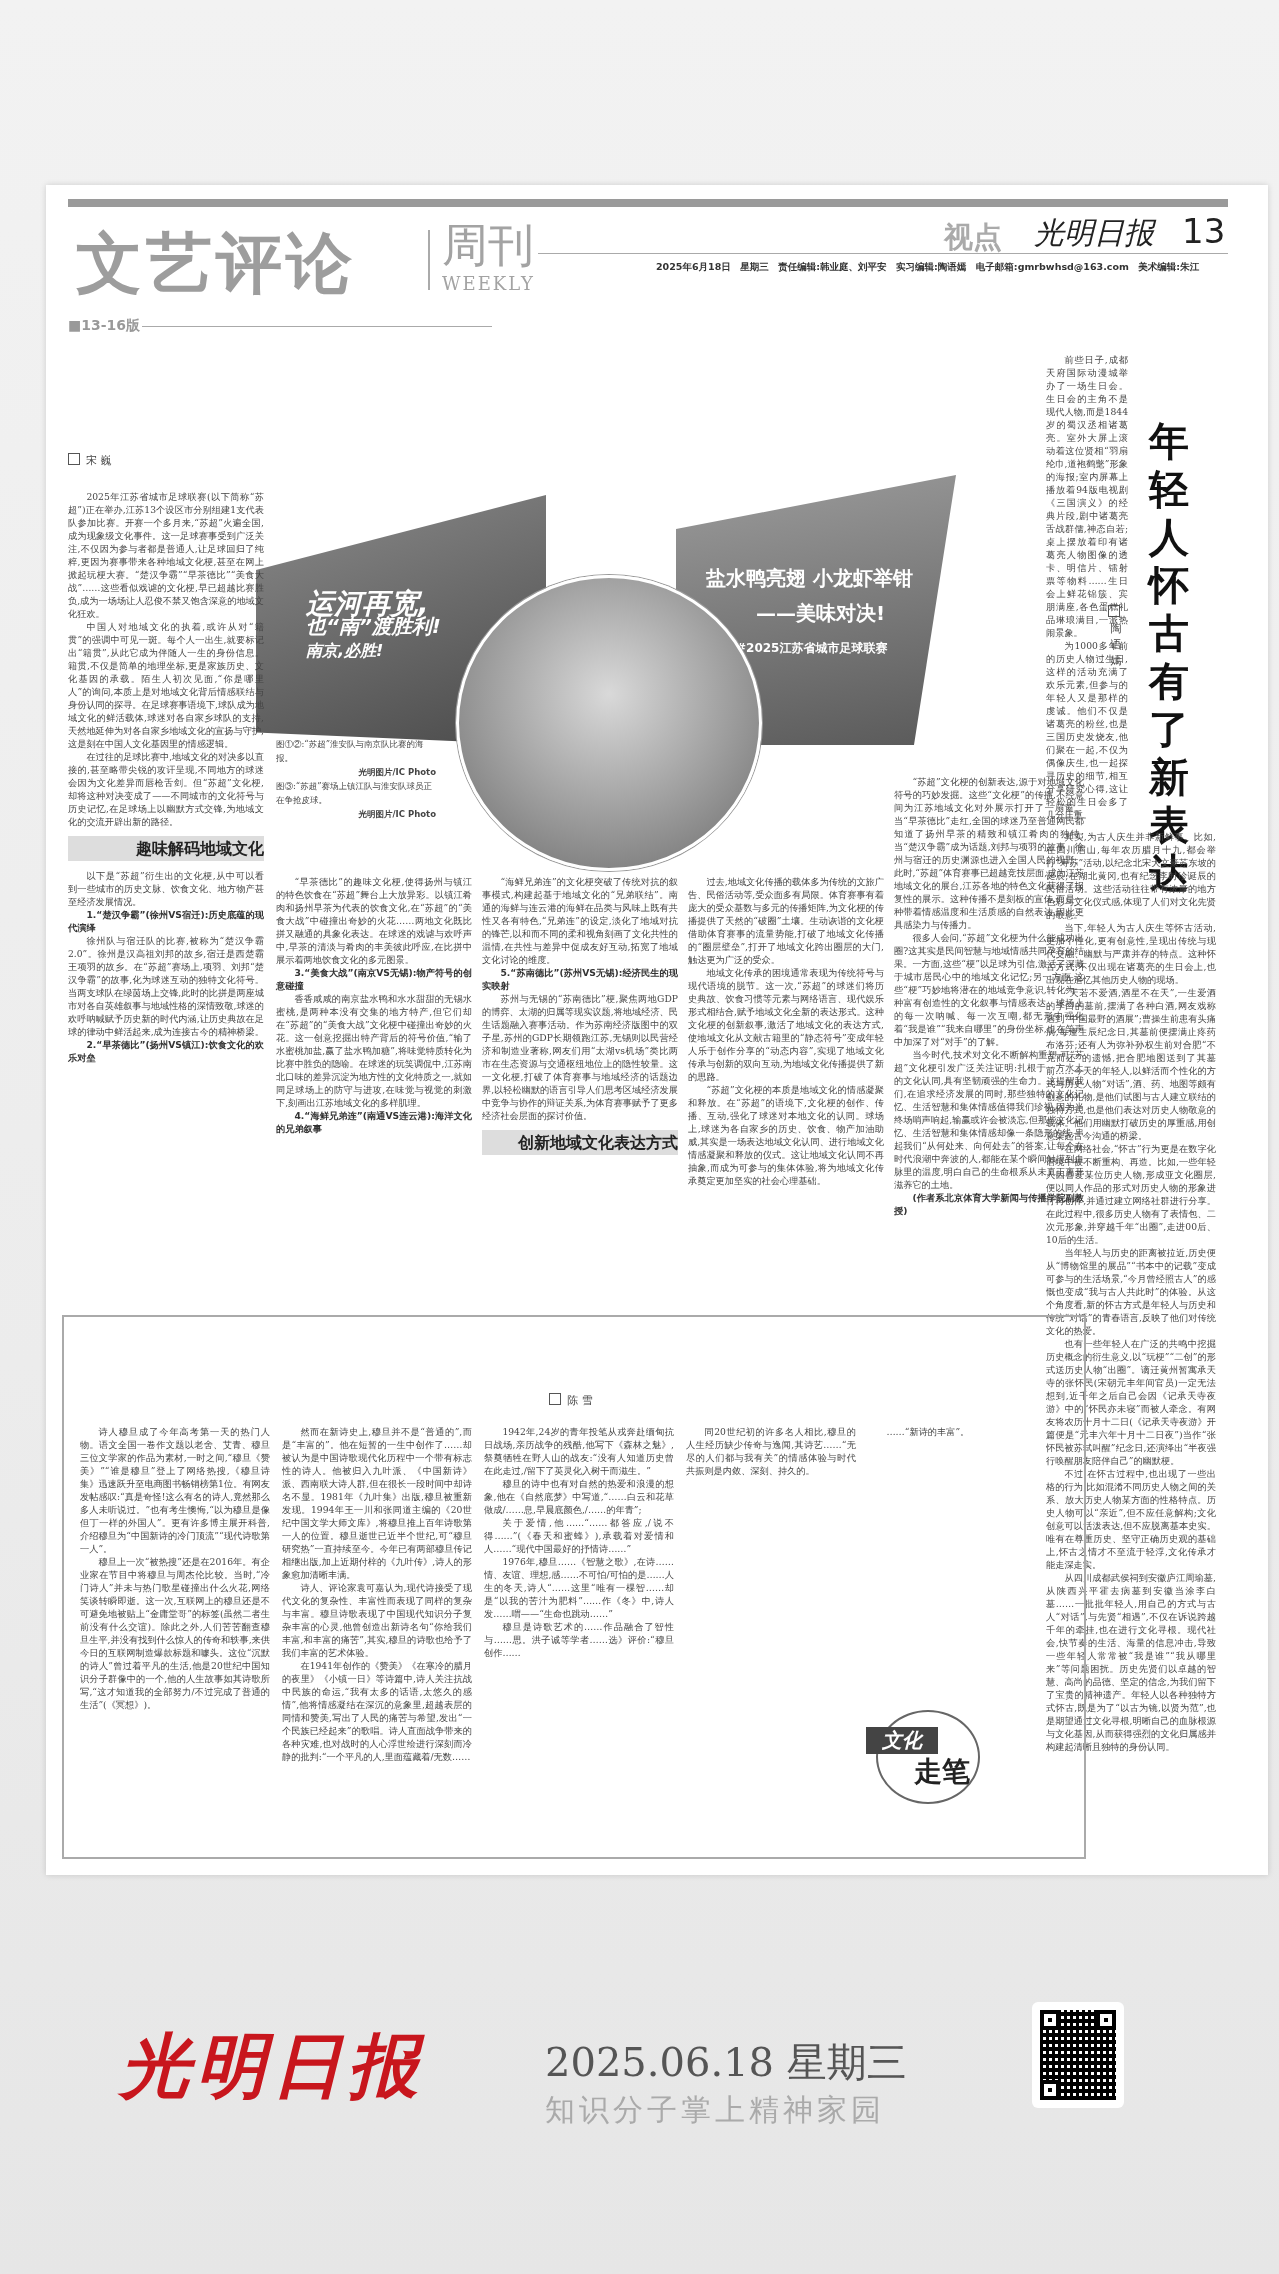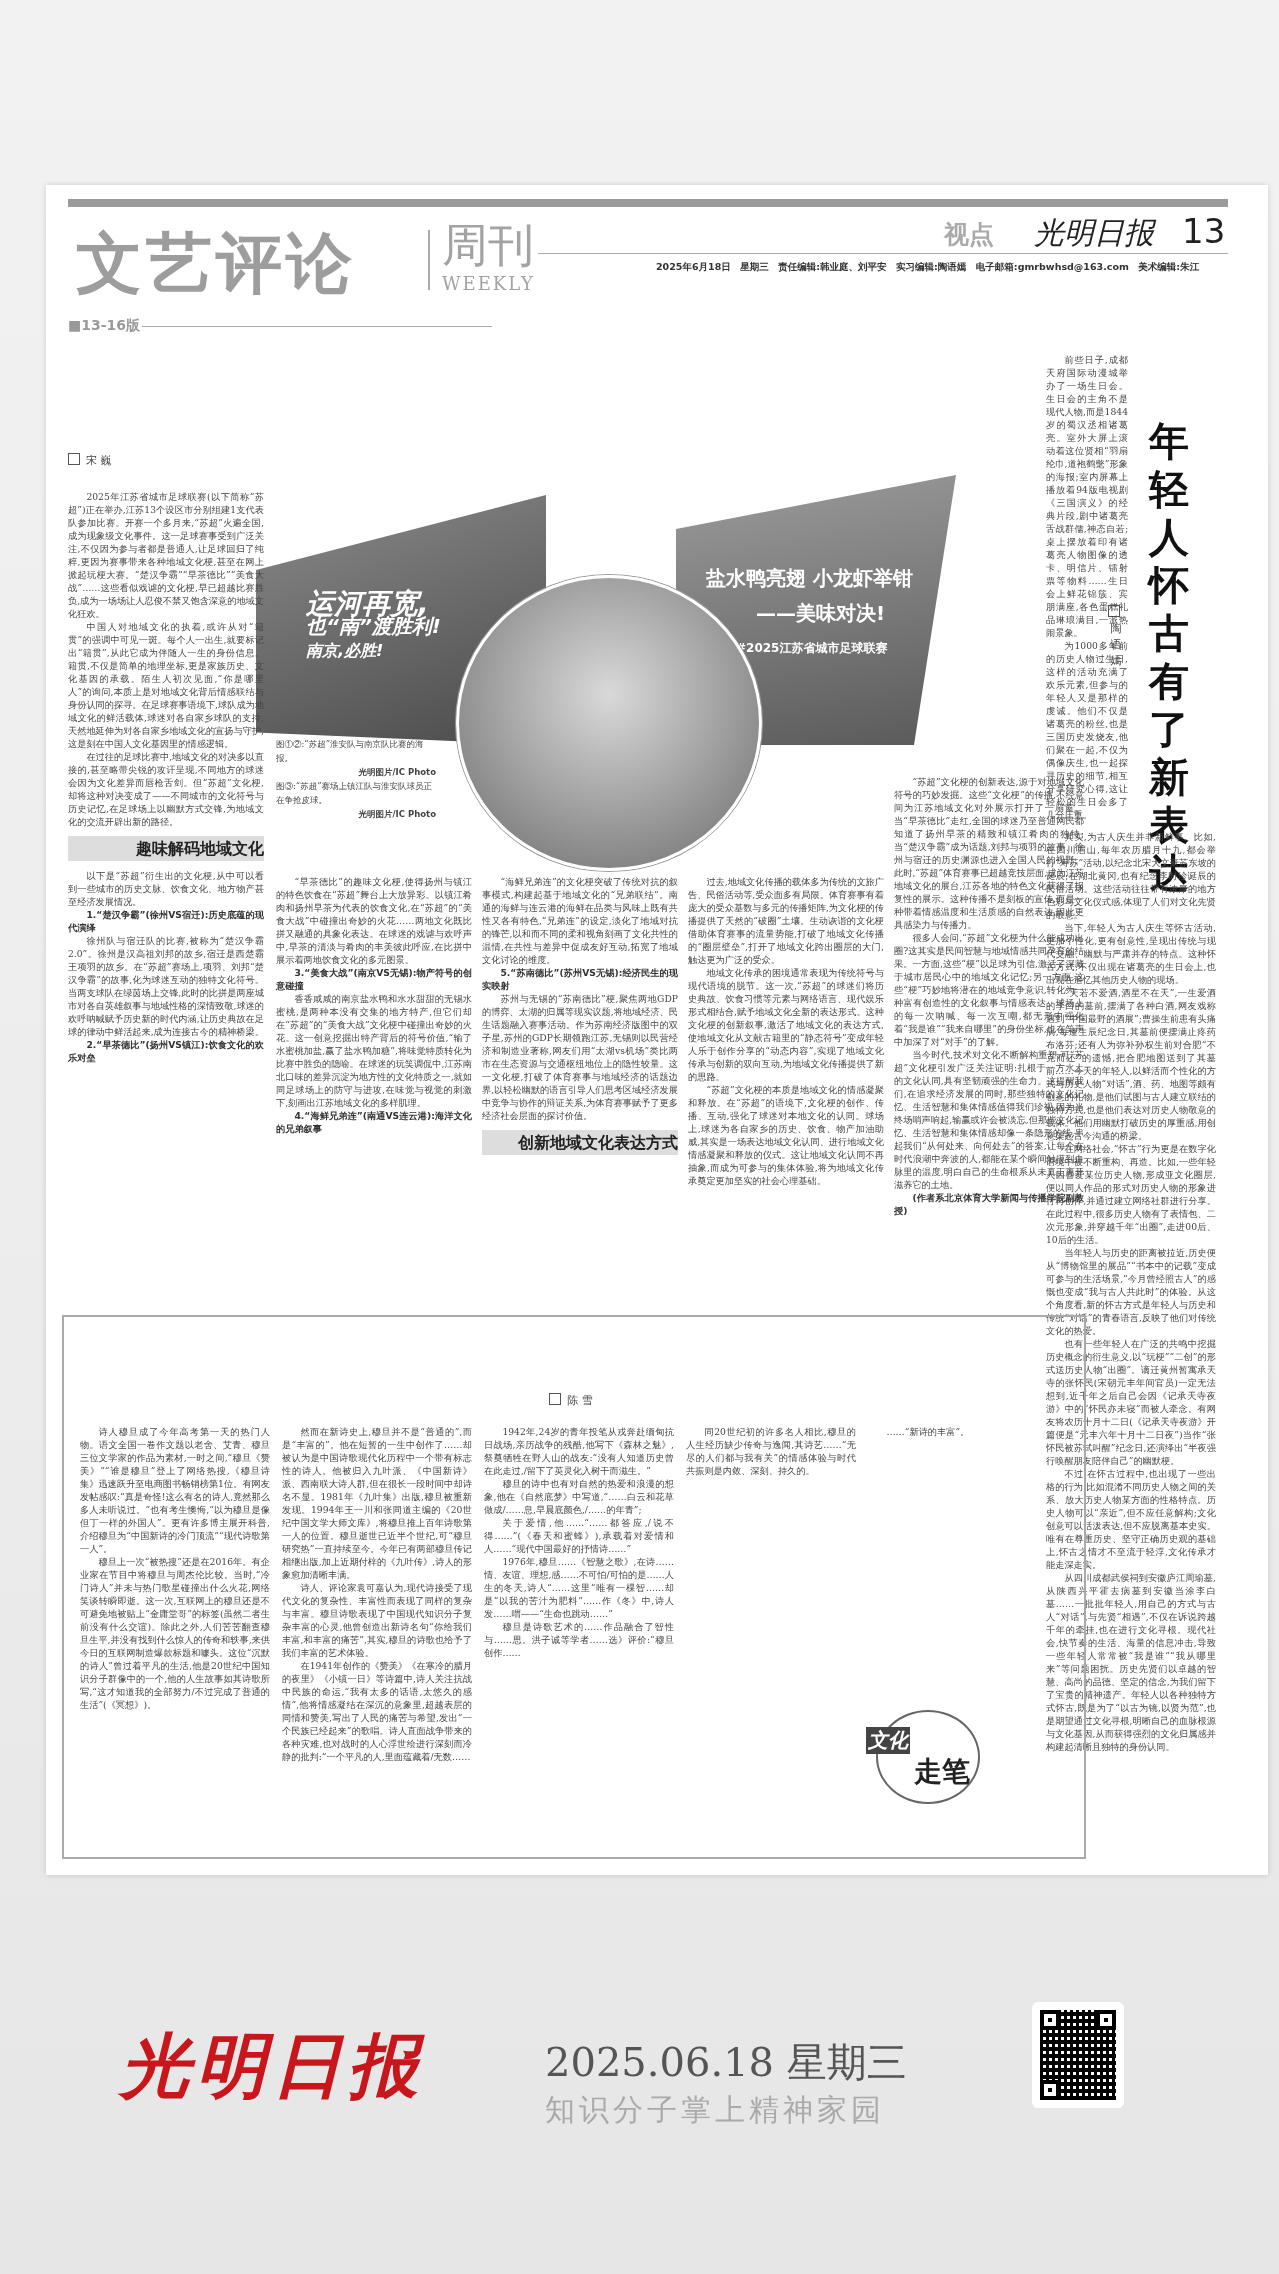--- a/index.html
+++ b/index.html
@@ -6,21 +6,21 @@
   body{width:1279px;height:2274px;background:linear-gradient(180deg,#f2f2f2 0%,#ececec 60%,#e6e6e6 100%);position:relative;overflow:hidden;font-family:"DejaVu Serif",serif;color:#333;}
   .page{position:absolute;left:46px;top:185px;width:1222px;height:1690px;background:#fff;box-shadow:0 0 6px rgba(0,0,0,.15);}
   .topbar{position:absolute;left:22px;top:14px;width:1160px;height:8px;background:#9a9a9a;}
   .masthead{position:absolute;left:30px;top:34px;font-family:"DejaVu Serif",serif;font-size:66px;font-weight:bold;color:#9d9d9d;letter-spacing:4px;}
   .mast-sep{position:absolute;left:382px;top:45px;width:2px;height:60px;background:#aaa;}
   .weekly-cn{position:absolute;left:396px;top:30px;font-family:"DejaVu Sans",sans-serif;font-size:46px;color:#a3a3a3;}
   .weekly-en{position:absolute;left:396px;top:88px;font-family:"DejaVu Serif",serif;font-size:18px;color:#a3a3a3;letter-spacing:2px;}
   .edition{position:absolute;left:22px;top:132px;font-family:"DejaVu Sans",sans-serif;font-size:14px;font-weight:bold;color:#999;}
   .ed-line{position:absolute;left:96px;top:141px;width:350px;height:1px;background:#aaa;}
   .rule-top{position:absolute;left:492px;top:68px;width:690px;height:1px;background:#aaa;}
-  .section-label{position:absolute;left:898px;top:33px;font-family:"DejaVu Sans",sans-serif;font-size:25px;font-weight:bold;color:#aaa;text-align:right;}
+  .section-label{position:absolute;left:898px;top:33px;font-family:"DejaVu Sans",sans-serif;font-size:29px;font-weight:bold;color:#aaa;text-align:right;}
   .logo-small{position:absolute;left:988px;top:28px;font-family:"DejaVu Serif",serif;font-style:italic;font-size:30px;color:#222;}
   .page-no{position:absolute;left:1136px;top:26px;font-family:"DejaVu Sans",sans-serif;font-size:34px;color:#222;}
   .info-line{position:absolute;left:610px;top:76px;font-family:"DejaVu Sans",sans-serif;font-size:9.5px;font-weight:bold;color:#333;white-space:nowrap;}
   .main-title{position:absolute;left:20px;top:198px;font-family:"DejaVu Sans",sans-serif;font-weight:bold;font-size:46px;color:#111;letter-spacing:1px;}
   .byline{position:absolute;left:22px;top:268px;font-size:11px;color:#444;}
   .box{display:inline-block;width:10px;height:10px;border:1px solid #555;vertical-align:-1px;margin-right:6px;}
   .col{position:absolute;font-size:9.2px;line-height:13px;color:#444;text-align:justify;}
   .col p{margin:0;text-indent:2em;}
   .subhead{background:#ddd;font-family:"DejaVu Sans",sans-serif;font-weight:bold;font-size:16px;text-align:right;color:#222;padding:6px 0;margin:8px 0;}
   .bold-item{font-weight:bold;font-family:"DejaVu Sans",sans-serif;color:#333;}
@@ -32,21 +32,21 @@
   .ph-circle{position:absolute;left:200px;top:100px;width:300px;height:290px;border-radius:50%;background:radial-gradient(circle at 50% 40%,#d9d9d9,#6a6a6a);border:3px solid #fff;box-shadow:0 0 0 1px #999;}
   .caption{position:absolute;left:230px;top:552px;width:160px;font-size:8.5px;line-height:14px;color:#444;}
   .caption .cr{font-family:"DejaVu Sans",sans-serif;font-weight:bold;}
   .right-title{position:absolute;left:1098px;top:232px;width:50px;font-family:"DejaVu Serif",serif;font-weight:bold;font-size:40px;line-height:48px;color:#111;text-align:center;}
   .right-byline{position:absolute;left:1062px;top:420px;width:16px;font-size:11px;line-height:16px;color:#444;text-align:center;}
   .frame{position:absolute;left:16px;top:1130px;width:1020px;height:540px;border:2px solid #aaa;}
   .frame-title{position:absolute;left:0;width:100%;top:1150px;text-align:center;font-family:"DejaVu Sans",sans-serif;font-weight:bold;font-size:36px;color:#111;}
   .frame-byline{position:absolute;left:0;width:100%;top:1208px;text-align:center;font-size:11px;color:#444;}
   .badge{position:absolute;left:820px;top:1520px;width:120px;height:100px;}
   .badge .ring{position:absolute;left:10px;top:5px;width:100px;height:90px;border-radius:50%;border:2px solid #666;}
-  .badge .t1{position:absolute;left:0;top:22px;background:#444;color:#fff;font-family:"DejaVu Sans",sans-serif;font-style:italic;font-weight:bold;font-size:20px;padding:0 2px;}
+  .badge .t1{position:absolute;left:0;top:22px;background:#444;color:#fff;font-family:"DejaVu Sans",sans-serif;font-style:italic;font-weight:bold;font-size:20px;padding:0 16px;}
   .badge .t2{position:absolute;left:48px;top:48px;font-family:"DejaVu Serif",serif;font-weight:bold;font-size:28px;color:#222;}
   .footer-logo{position:absolute;left:120px;top:2020px;font-family:"DejaVu Serif",serif;font-style:italic;font-weight:bold;font-size:70px;color:#c8161d;letter-spacing:6px;}
   .footer-date{position:absolute;left:545px;top:2035px;font-family:"DejaVu Serif",serif;font-size:40px;color:#555;}
   .footer-slogan{position:absolute;left:545px;top:2090px;font-family:"DejaVu Sans",sans-serif;font-size:30px;color:#aaa;letter-spacing:4px;}
   .qr{position:absolute;left:1032px;top:2002px;width:92px;height:106px;background:#fff;border-radius:6px;padding:8px;box-sizing:border-box;}
   .qr-grid{width:76px;height:90px;background:
     repeating-linear-gradient(90deg,#000 0 3px,#fff 3px 6px),
     repeating-linear-gradient(0deg,#000 0 4px,#fff 4px 7px);background-blend-mode:multiply;position:relative;}
   .qr-eye{position:absolute;width:20px;height:20px;border:4px solid #000;background:#fff;box-sizing:border-box;}
   .qr-eye::after{content:"";position:absolute;left:4px;top:4px;width:4px;height:4px;background:#000;}

